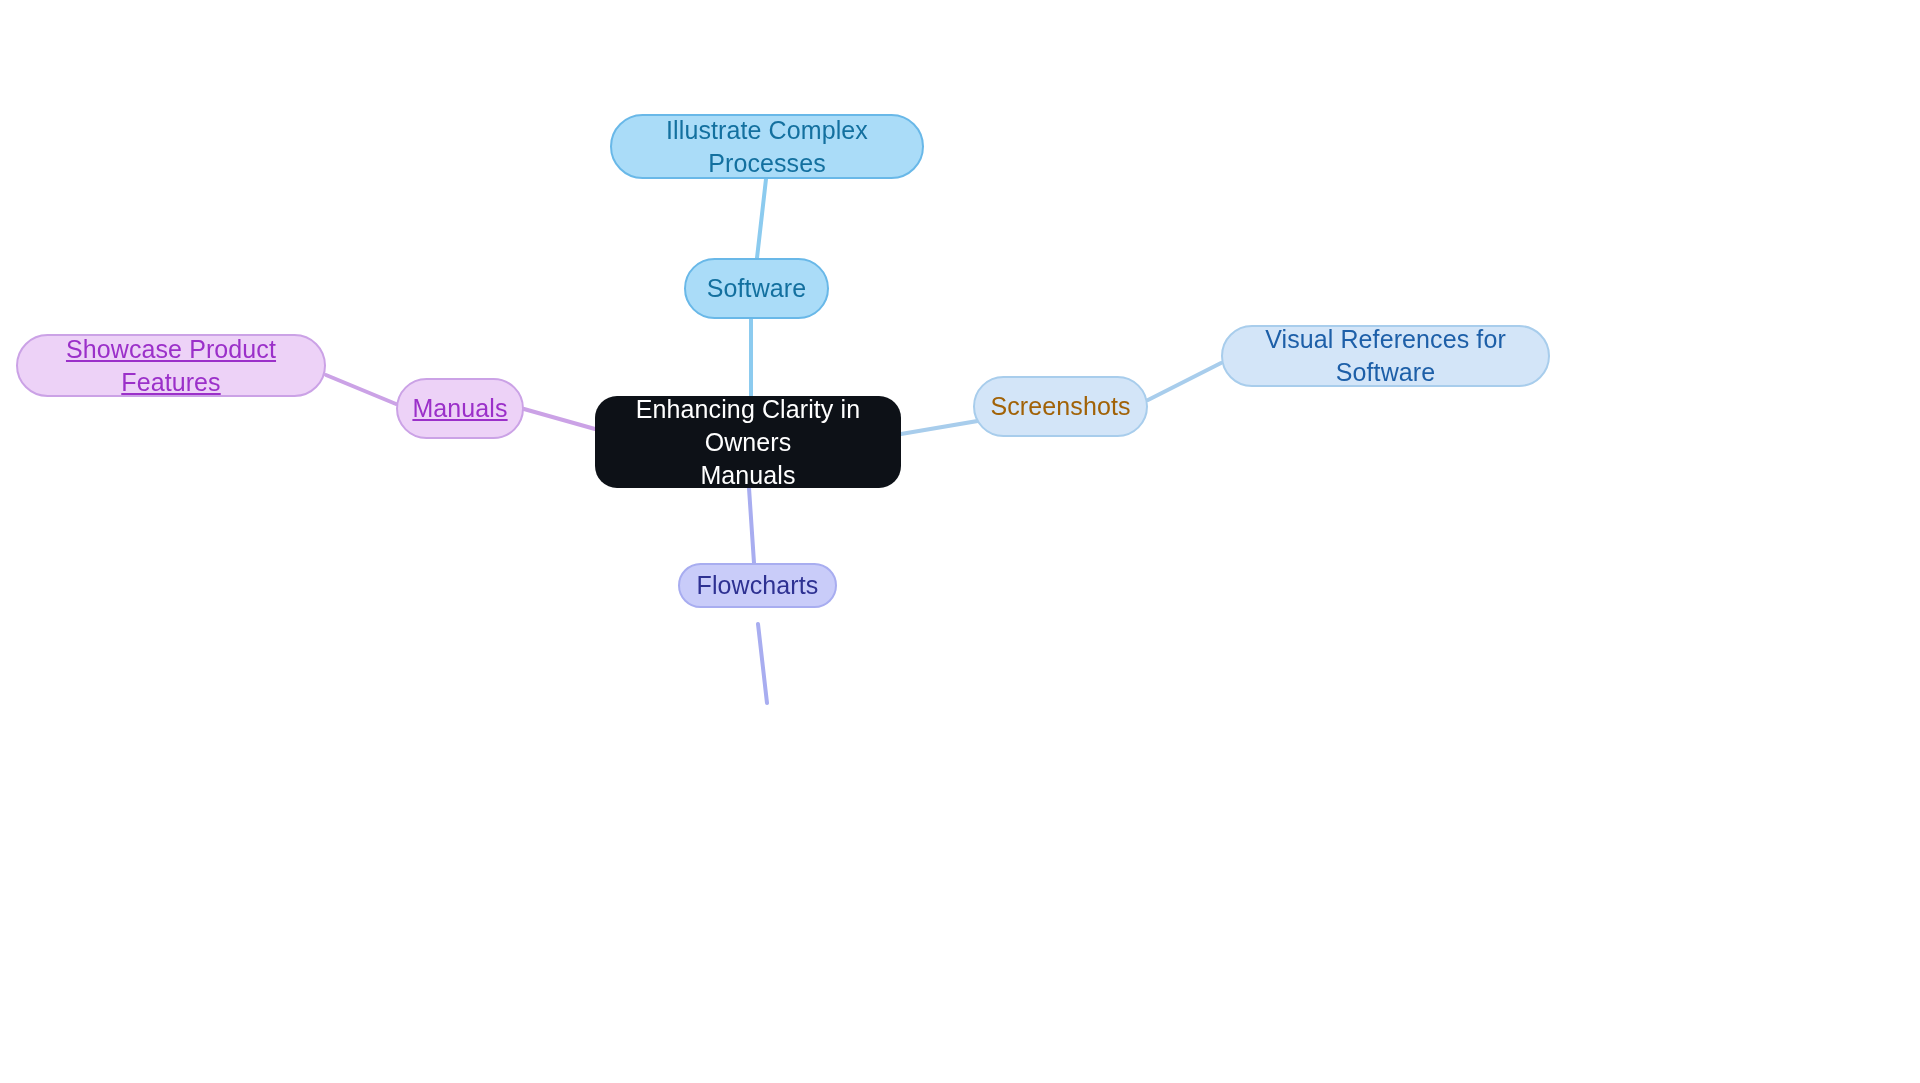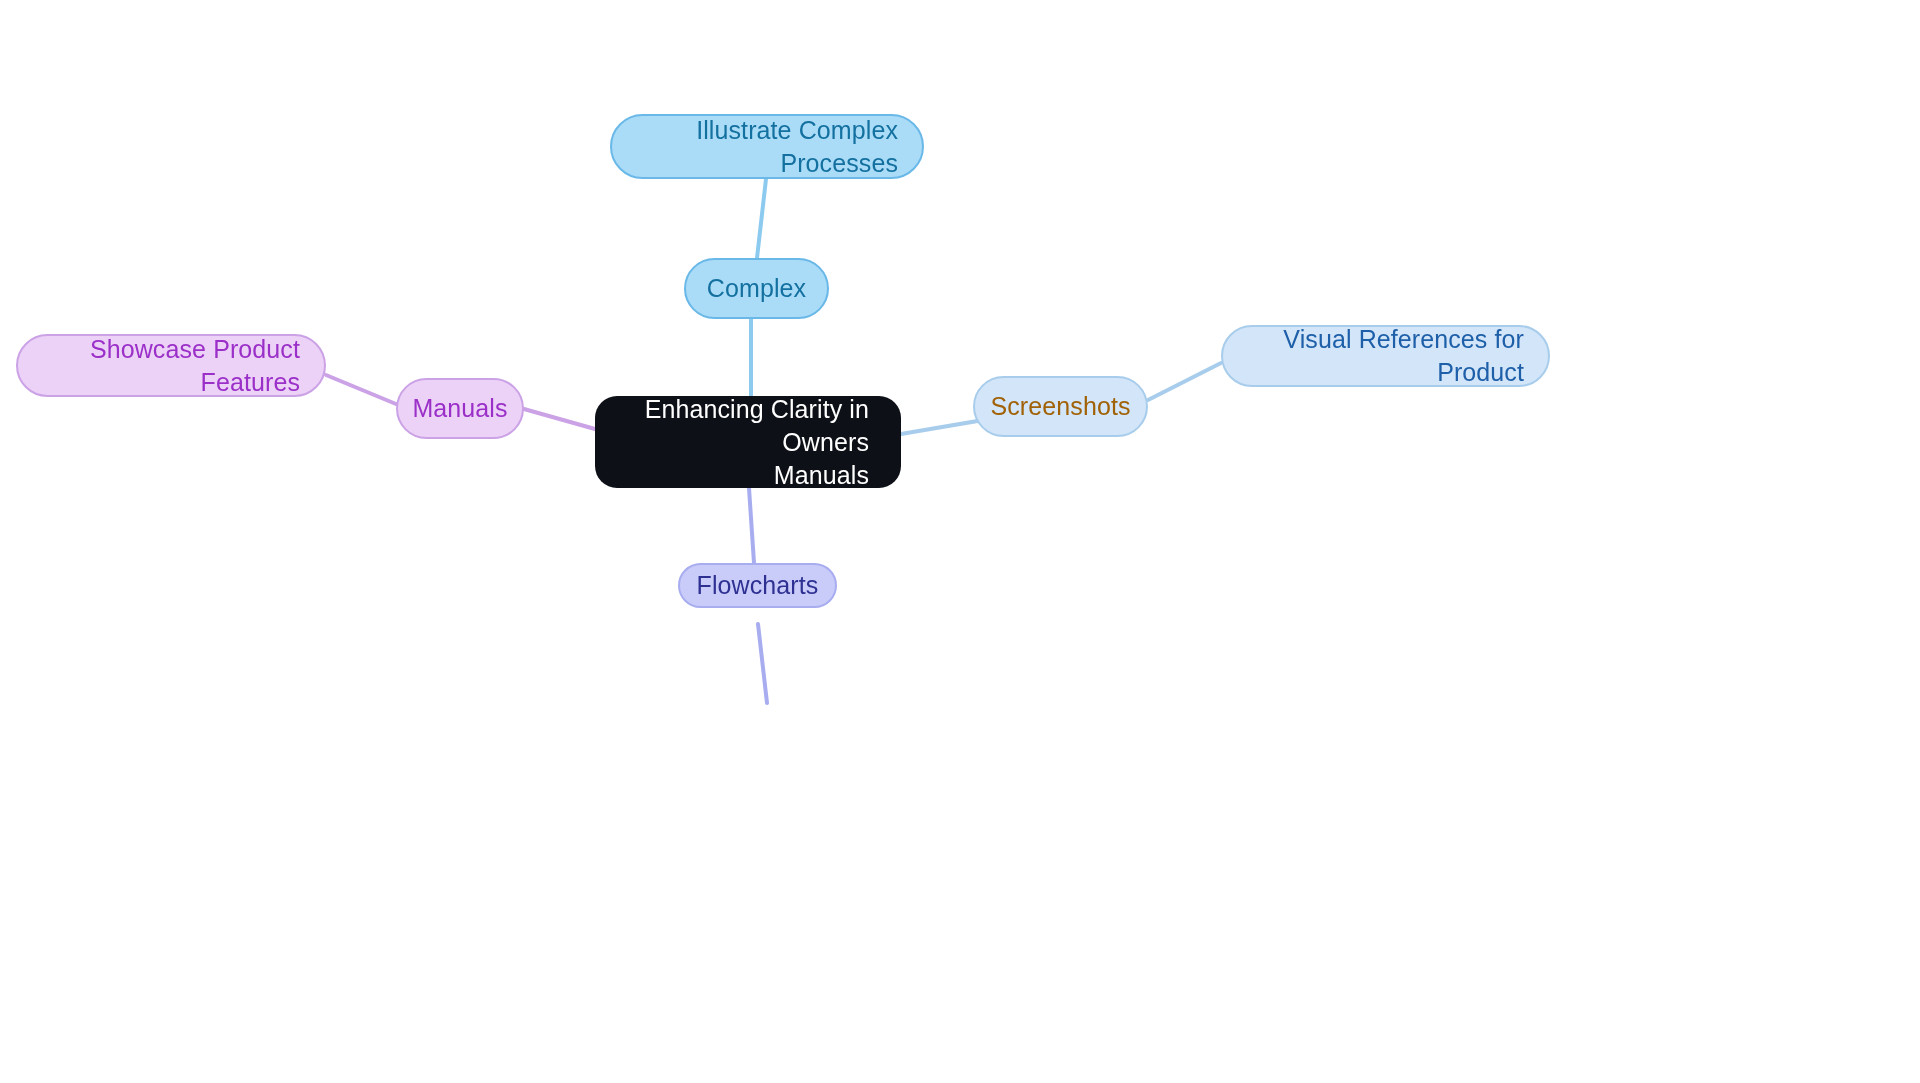--- a/index.html
+++ b/index.html
@@ -24,21 +24,21 @@
     width: 1920px;
     height: 1083px;
     pointer-events: none;
   }
   .node {
     position: absolute;
     box-sizing: border-box;
     display: flex;
     align-items: center;
     justify-content: center;
-    text-align: right;
+    text-align: center;
     line-height: 1.32;
     white-space: pre-line;
   }
   .node-root {
     background: #0d1117;
     color: #ffffff;
     border-radius: 22px;
     font-size: 25px;
     padding: 0 32px;
     letter-spacing: 0.1px;
@@ -63,20 +63,21 @@
   }
   .theme-periwinkle {
     background: #c9ccf9;
     border-color: #a8adf0;
     color: #2e3192;
   }
   .theme-orchid {
     background: #edd2f7;
     border-color: #cba2e6;
     color: #9b30c9;
+    text-decoration: underline;
   }
 </style>
 </head>
 <body>
 
 <div id="mindmap-canvas" style="background: rgb(255, 255, 255);">
 
   <svg id="edge-layer" viewBox="0 0 1920 1083" xmlns="http://www.w3.org/2000/svg">
       <path d="M 751 396 L 751 319" stroke="#8ccbef" stroke-width="4" stroke-linecap="round" fill="none"></path>
       <path d="M 757 258 L 766 179" stroke="#8ccbef" stroke-width="4" stroke-linecap="round" fill="none"></path>
@@ -84,27 +85,27 @@
       <path d="M 1148 400 L 1221 363" stroke="#a8cdec" stroke-width="4" stroke-linecap="round" fill="none"></path>
       <path d="M 749 488 L 754 563" stroke="#a8adf0" stroke-width="4" stroke-linecap="round" fill="none"></path>
       <path d="M 758 624 L 767 703" stroke="#a8adf0" stroke-width="4" stroke-linecap="round" fill="none"></path>
       <path d="M 595 429 L 524 409" stroke="#cba2e6" stroke-width="4" stroke-linecap="round" fill="none"></path>
       <path d="M 396 404 L 326 375" stroke="#cba2e6" stroke-width="4" stroke-linecap="round" fill="none"></path>
     </svg>
 
   <div class="node node-root" style="left: 595px; top: 396px; width: 306px; height: 92px; background: rgb(13, 17, 23); color: rgb(255, 255, 255);">Enhancing Clarity in Owners
 Manuals</div>
 
-  <div class="node node-leaf theme-sky" style="left: 684px; top: 258px; width: 145px; height: 61px; background: rgb(170, 220, 248); border-color: rgb(105, 184, 232); color: rgb(19, 112, 159);">Complex</div>
+  <div class="node node-leaf theme-sky" style="left: 684px; top: 258px; width: 145px; height: 61px; background: rgb(170, 220, 248); border-color: rgb(105, 184, 232); color: rgb(19, 112, 159);">Software</div>
 
   <div class="node node-leaf theme-sky" style="left: 610px; top: 114px; width: 314px; height: 65px; background: rgb(170, 220, 248); border-color: rgb(105, 184, 232); color: rgb(19, 112, 159);">Illustrate Complex Processes</div>
 
   <div class="node node-leaf theme-paleblue" style="left: 973px; top: 376px; width: 175px; height: 61px; background: rgb(211, 229, 248); border-color: rgb(168, 205, 236); color: #a16207;">Screenshots</div>
 
-  <div class="node node-leaf theme-paleblue" style="left: 1221px; top: 325px; width: 329px; height: 62px; background: rgb(211, 229, 248); border-color: rgb(168, 205, 236); color: rgb(29, 95, 168);">Visual References for Product</div>
+  <div class="node node-leaf theme-paleblue" style="left: 1221px; top: 325px; width: 329px; height: 62px; background: rgb(211, 229, 248); border-color: rgb(168, 205, 236); color: rgb(29, 95, 168);">Visual References for Software</div>
 
   <div class="node node-leaf theme-periwinkle" style="left: 678px; top: 563px; width: 159px; height: 45px; background: rgb(201, 204, 249); border-color: rgb(168, 173, 240); color: rgb(46, 49, 146);">Flowcharts</div>
 
 
   <div class="node node-leaf theme-orchid" style="left: 396px; top: 378px; width: 128px; height: 61px; background: rgb(237, 210, 247); border-color: rgb(203, 162, 230); color: rgb(155, 48, 201);">Manuals</div>
 
   <div class="node node-leaf theme-orchid" style="left: 16px; top: 334px; width: 310px; height: 63px; background: rgb(237, 210, 247); border-color: rgb(203, 162, 230); color: rgb(155, 48, 201);">Showcase Product Features</div>
 
 </div>
 

